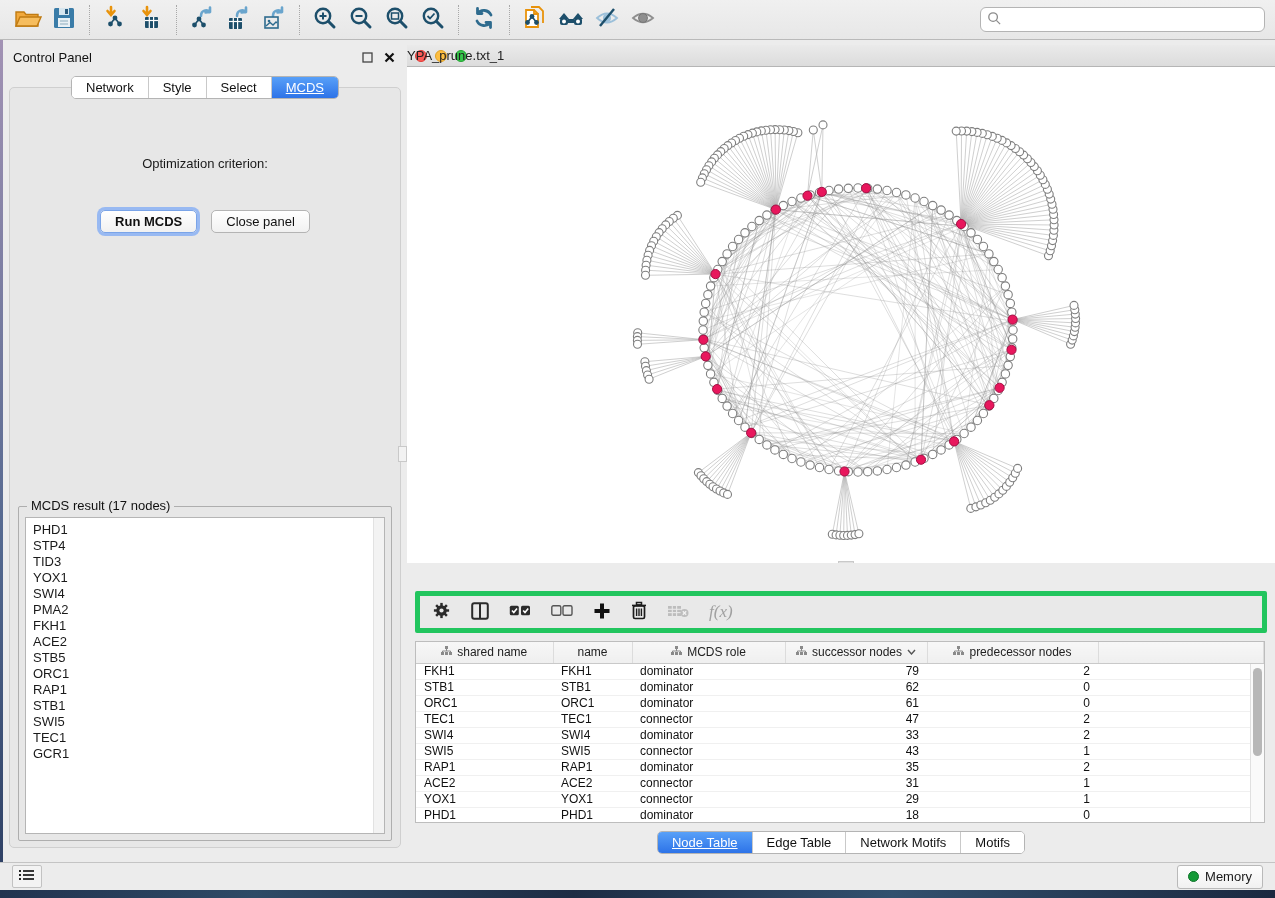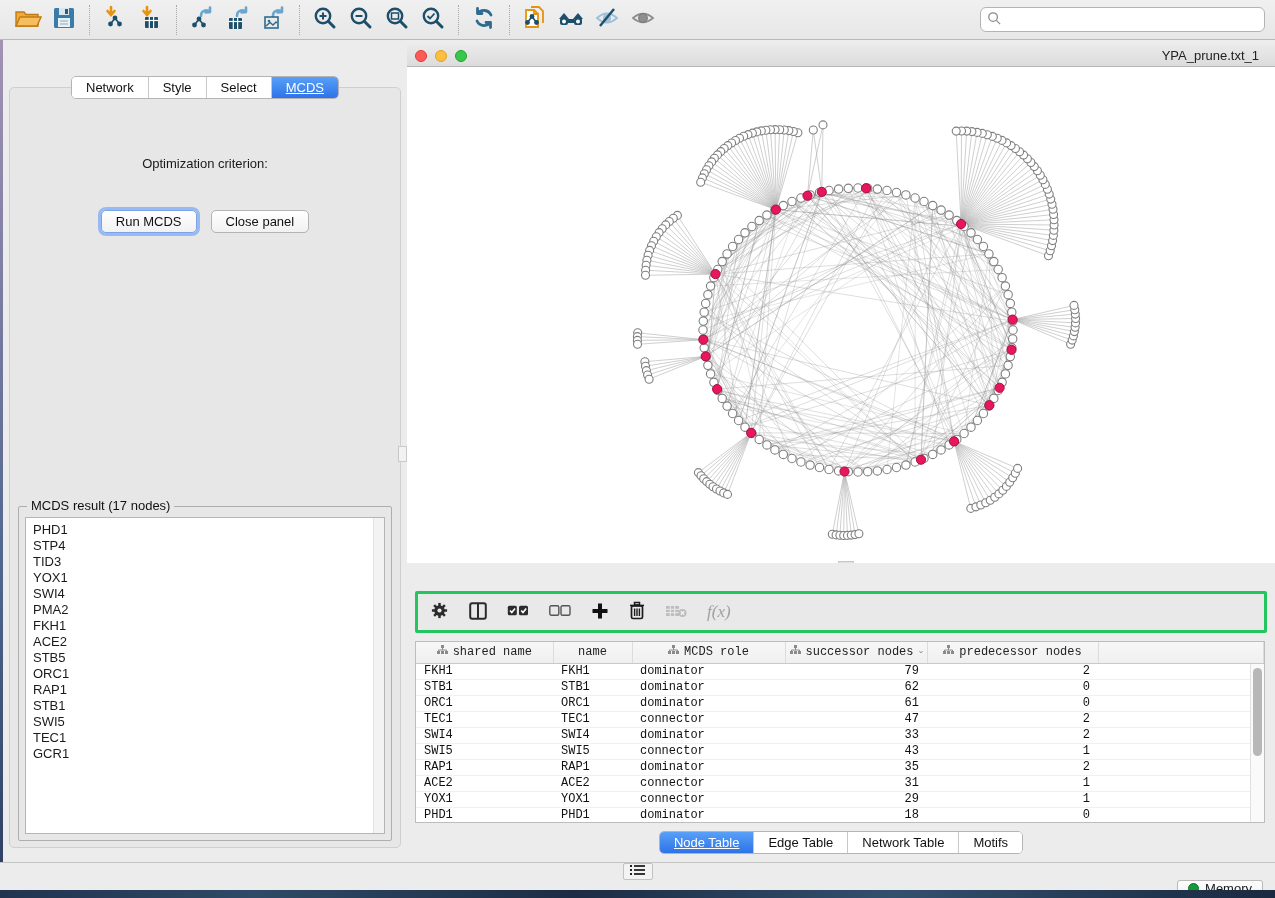--- a/index.html
+++ b/index.html
@@ -51,66 +51,66 @@
   }
   .dropdown .dd-text { flex:1; padding:0 8px; font-size:13px; white-space:nowrap; overflow:hidden; }
   .dd-cap { width:21px; align-self:stretch; background:linear-gradient(#6aaef9,#2e74e9);
     border-radius:0 3px 3px 0; display:flex; flex-direction:column; align-items:center; justify-content:center; gap:1px; }
   .dd-cap svg { display:block; }
   .btn {
     height:23px; background:linear-gradient(#ffffff,#f1f1f1); border:1px solid #b4b4b4;
     border-radius:5px; font-size:13px; padding:0 14px; color:#111;
     display:inline-flex; align-items:center; justify-content:center;
   }
-  .btn.focus { box-shadow:0 0 0 3px rgba(125,170,246,.75); border-color:#7aa4e8; }
+  .btn.focus { box-shadow:0 0 0 3px rgba(125,170,246,.75); border-color:#7aa4e8;font-weight:bold; }
   .btn-row { position:absolute; top:122px; width:100%; display:flex; justify-content:center; gap:14px; }
   .result-group {
     position:absolute; left:8px; right:8px; top:418px; bottom:6px;
     border:1px solid #aeaeae; border-radius:2px;
   }
   .result-legend {
     position:absolute; top:-9px; left:8px; background:#e7e7e7; padding:0 4px; font-size:13px; color:#111;
   }
   .result-list {
     position:absolute; left:6px; right:6px; top:10px; bottom:6px; background:#fff;
     border:1px solid #b5b5b5; overflow:hidden; font-size:13px; line-height:16px; padding:4px 0 0 7px;
   }
   .result-scroll { position:absolute; right:0; top:0; bottom:0; width:11px; background:#f3f3f3; border-left:1px solid #e2e2e2; }
   
   .net-window { position:absolute; left:407px; top:45px; width:868px; height:518px; }
   .net-titlebar { height:22px; background:linear-gradient(#eaeaea,#dcdcdc); border-bottom:1px solid #b5b5b5;
     display:flex; align-items:center; padding:0 8px; position:relative; }
   .tl { width:12px; height:12px; border-radius:50%; margin-right:8px; }
-  .net-title { position:absolute; left:0; right:16px; text-align:right; font-size:13px; color:#222; }
+  .net-title { position:absolute; left:0; right:16px; text-align:left; font-size:13px; color:#222; }
   .net-canvas-wrap { position:absolute; left:0; top:22px; right:0; bottom:0; background:#fff; }
   
   .table-panel { position:absolute; left:407px; top:563px; width:868px; height:299px; background:#ececec; }
   .tp-toolbar {
     position:absolute; left:8px; right:8px; top:28px; height:42px;
-    background:#e9e9e9; border:3px solid #22c55e; border-radius:2px;
+    background:#e9e9e9; border:5px solid #22c55e; border-radius:2px;
     display:flex; align-items:center; padding:0 12px; gap:20px;
   }
   .tp-ico { display:flex; align-items:center; justify-content:center; }
   .fx { font-family:"Liberation Serif","DejaVu Serif",serif; font-style:italic; font-size:17px; color:#a0a0a0; }
   .tbl-wrap { position:absolute; left:8px; right:10px; top:78px; height:182px;
     border:1px solid #bdbdbd; background:#fff; overflow:hidden; }
-  .tbl { width:100%; border-collapse:collapse; table-layout:fixed; font-size:12px;font-family:Liberation Mono, monospace; }
+  .tbl { width:100%; border-collapse:collapse; table-layout:fixed; font-size:12px; }
   .tbl th {
     height:21px; background:linear-gradient(#f7f7f7,#efefef); border-bottom:1px solid #c9c9c9;
     border-right:1px solid #dcdcdc; font-weight:normal; color:#222; overflow:hidden; white-space:nowrap;
   }
   .th-inner { display:flex; align-items:center; justify-content:center; gap:5px; padding:0 4px; }
   .tbl td { height:16px; padding:0 8px; border-bottom:1px solid #f0f0f0; white-space:nowrap; overflow:hidden; color:#111; }
   .td-num { text-align:right; }
   .tbl-scroll { position:absolute; right:0; top:22px; bottom:0; width:14px; background:#fafafa; border-left:1px solid #e0e0e0; }
   .tbl-thumb { position:absolute; left:2px; right:2px; top:4px; height:88px; background:#b7b7b7; border-radius:6px; }
   .tp-tabs { position:absolute; left:0; right:0; top:268px; display:flex; justify-content:center; }
   
   .status-bar { position:absolute; left:0; right:0; top:862px; height:28px; background:#ececec; border-top:1px solid #c4c4c4;
-     display:flex; align-items:center; padding:0 12px;flex-direction:column; }
+     display:flex; align-items:center; padding:0 12px; }
   .list-btn { width:30px; height:23px; border:1px solid #c2c2c2; background:#f3f3f3; border-radius:2px;
      display:flex; align-items:center; justify-content:center; }
   .memory-btn { margin-left:auto; height:24px; border:1px solid #b9b9b9; background:linear-gradient(#fefefe,#f1f1f1);
      border-radius:3px; display:flex; align-items:center; gap:6px; padding:0 10px; font-size:13px; }
   .memory-dot { width:11px; height:11px; border-radius:50%; background:#149a37; border:1px solid #0d7329; }
   
   .v-grip { position:absolute; left:398px; top:446px; width:9px; height:16px; background:#f2f2f2; border:1px solid #c9c9c9; }
   .h-grip { position:absolute; left:838px; top:561px; width:16px; height:8px; background:#e0e0e0; border:1px solid #c9c9c9; }
 </style>
 </head>
@@ -277,20 +277,34 @@
             <line x1="10" y1="10" x2="14" y2="14" stroke="#8c8c8c" stroke-width="1.4"></line>
           </svg>
       </span>
       <input value="" placeholder="" style="">
     </div>
   </div>
 
   <div class="wp-left"></div>
 
   <div class="control-panel">
+    <div class="panel-head">
+      <span class="panel-title">Control Panel</span>
+      <span class="spacer"></span>
+      <span class="mini-ico">
+        <svg width="11" height="11" viewBox="0 0 11 11">
+            <rect x="1" y="1" width="9" height="9" fill="none" stroke="#444" stroke-width="1.3"></rect>
+          </svg>
+      </span>
+      <span class="mini-ico">
+        <svg width="11" height="11" viewBox="0 0 11 11">
+            <path d="M1.5 1.5 L9.5 9.5 M9.5 1.5 L1.5 9.5" stroke="#111" stroke-width="2.2"></path>
+          </svg>
+      </span>
+    </div>
 
     <div class="cp-body">
       <div class="seg-tabs" id="cp-tabs">
           <div class="seg-tab">Network</div>
           <div class="seg-tab">Style</div>
           <div class="seg-tab">Select</div>
           <div class="seg-tab active">MCDS</div>
         </div>
 
       <div class="opt-label">Optimization criterion:</div>
@@ -1242,21 +1256,21 @@
         </table>
       <div class="tbl-scroll">
         <div class="tbl-thumb"></div>
       </div>
     </div>
 
     <div class="tp-tabs">
       <div class="seg-tabs" style="position:static;transform:none;" id="tp-tabs">
           <div class="seg-tab active">Node Table</div>
           <div class="seg-tab">Edge Table</div>
-          <div class="seg-tab">Network Table</div>
+          <div class="seg-tab">Network Motifs</div>
           <div class="seg-tab">Motifs</div>
         </div>
     </div>
   </div>
 
   <div class="status-bar">
     <div class="list-btn">
       <span>
         <svg width="16" height="12" viewBox="0 0 16 12">
           <g stroke="#222" stroke-width="1.8">

